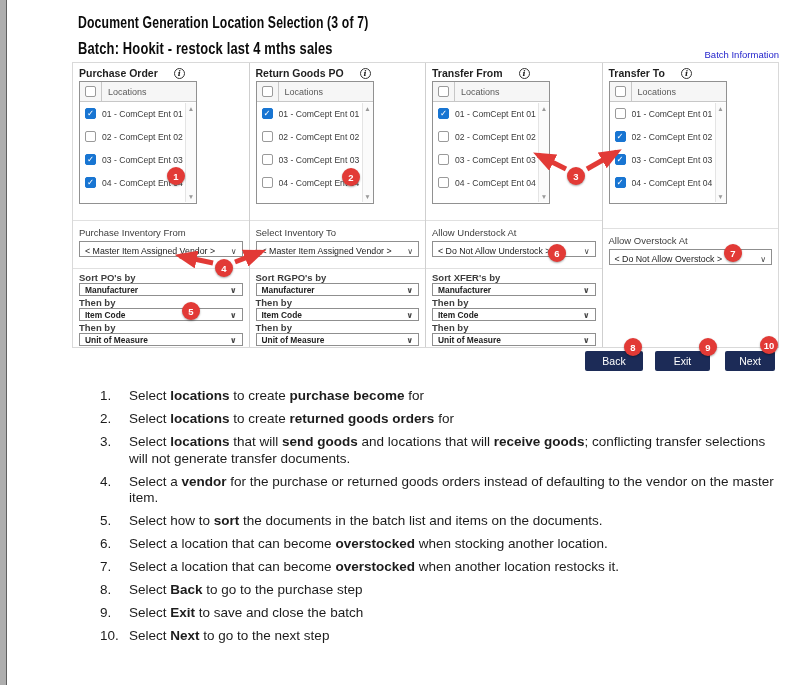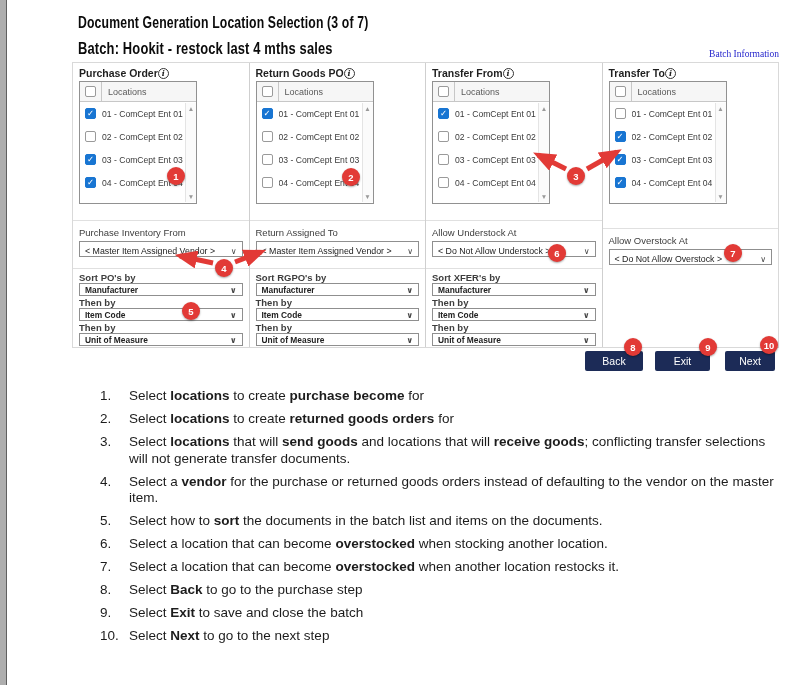--- a/index.html
+++ b/index.html
@@ -9,26 +9,26 @@
   html,body{width:803px;height:685px;}
   body{
     position:relative;background:#fff;overflow:hidden;
     font-family:"Liberation Sans","DejaVu Sans",sans-serif;color:#1c1c1c;
   }
   .left-strip{position:absolute;left:0;top:0;width:7px;height:685px;background:#aeaeae;border-right:1px solid #606060;}
   .title{position:absolute;left:78px;top:13px;font-size:17px;font-weight:bold;color:#0b0b0b;
     transform:scaleX(.72);transform-origin:left top;white-space:nowrap;letter-spacing:.2px;}
   .subtitle{position:absolute;left:78px;top:39px;font-size:17px;font-weight:bold;color:#0b0b0b;
     transform:scaleX(.76);transform-origin:left top;white-space:nowrap;letter-spacing:.2px;}
-  .batch-link{position:absolute;right:24px;top:49px;font-size:9.5px;color:var(--link);cursor:pointer;text-decoration:none;font-family:Liberation Serif, serif;}
+  .batch-link{position:absolute;right:24px;top:49px;font-size:9.5px;color:var(--link);cursor:pointer;text-decoration:none;}
   
   .panel{position:absolute;left:72px;top:62px;width:707px;height:286px;border:1px solid #d9d9d9;display:flex;background:#fff;}
   .col{flex:1 1 0;display:flex;flex-direction:column;border-right:1px solid #cfcfcf;min-width:0;}
   .col:last-child{border-right:none;}
-  .col-head{padding:4px 6px 2px;font-size:10.5px;font-weight:bold;color:#1f1f1f;display:flex;align-items:center;gap:0;line-height:12px;}
+  .col-head{padding:4px 6px 2px;font-size:10.5px;font-weight:bold;color:#1f1f1f;display:flex;align-items:center;gap:16px;line-height:12px;}
   .info{width:11px;height:11px;border:1px solid #333;border-radius:50%;font-size:8px;display:inline-flex;align-items:center;
     justify-content:center;font-weight:bold;color:#222;font-family:"DejaVu Serif",serif;font-style:italic;flex:none;cursor:pointer;}
   .sec-list{height:148px;border-bottom:1px solid #e0e0e0;padding:0 6px;}
   .listbox{width:118px;height:123px;border:1px solid #919191;background:#fff;position:relative;}
   .lb-head{height:20px;background:#f6f6f6;border-bottom:1px solid #c7c7c7;display:flex;align-items:center;}
   .lb-head .cb{margin:0 5px;}
   .lb-vsep{width:1px;align-self:stretch;background:#c7c7c7;}
   .lb-head-label{padding-left:6px;font-size:9px;color:#5a5a5a;}
   .lb-row{height:23px;display:flex;align-items:center;gap:6px;padding-left:5px;padding-right:12px;cursor:pointer;}
   .lb-label{font-size:8.6px;color:#3a3a3a;white-space:nowrap;overflow:hidden;}
@@ -157,21 +157,21 @@
             <span class="cb"></span>
             <span class="lb-label">04 - ComCept Ent 04 IL</span>
           </div>
           <div class="sb">
             <span>▲</span>
             <span>▼</span>
           </div>
         </div>
       </div>
       <div class="sec-dd hasline">
-        <div class="dd-label">Return Assigned To</div>
+        <div class="dd-label">Select Inventory To</div>
         <div class="sel">
           <span class="sel-val">&lt; Master Item Assigned Vendor &gt;</span>
           <span class="chev">∨</span>
         </div>
       </div>
       <div class="sec-sort">
         <div class="sort-label">Sort RGPO's by</div>
         <div class="sel">
           <span class="sel-val">Manufacturer</span>
           <span class="chev">∨</span>

